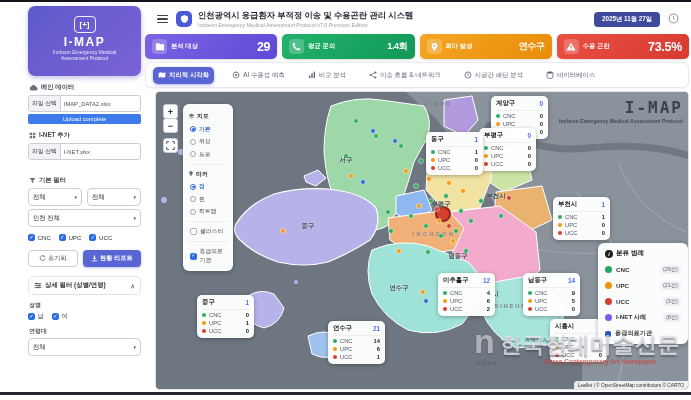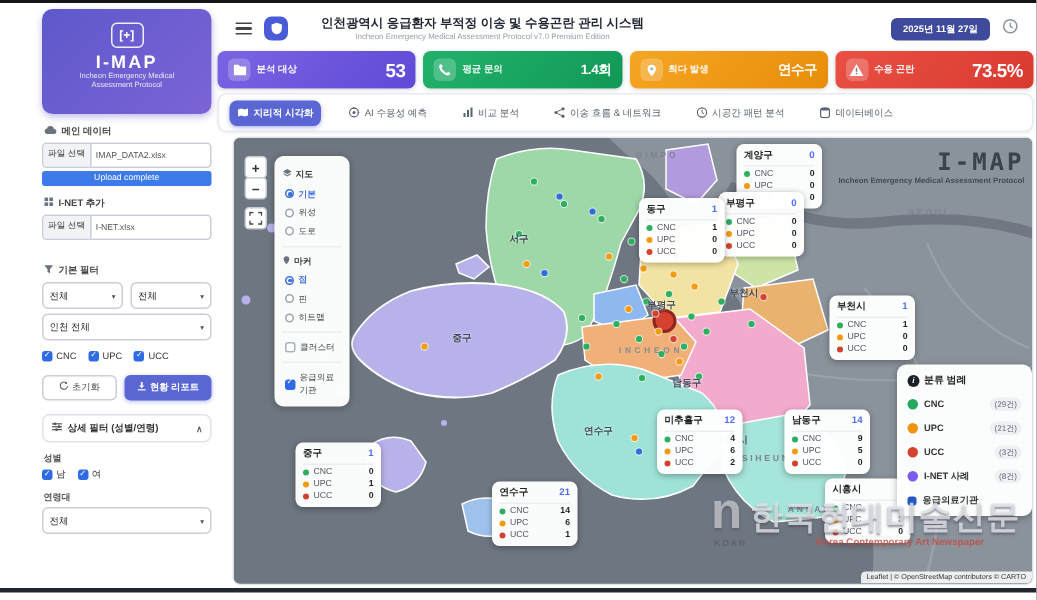--- a/index.html
+++ b/index.html
@@ -38,21 +38,21 @@
             padding:4px 5px;font-size:6.4px;font-weight:bold;color:#333;background:#fff;}
   .detailhd .chev{margin-left:auto;color:#666;font-size:6px;}
   .mini-label{font-size:6px;color:#555;margin:6px 0 2px 1px;font-weight:bold;}
 
   
   .main{position:absolute;left:145px;top:6px;width:544px;height:384px;}
   .hdr{position:absolute;left:0;top:0;width:544px;height:26px;display:flex;align-items:center;}
   .burger{width:11px;margin-left:12px;cursor:pointer;}
   .burger div{height:1.5px;background:#444;margin:2px 0;border-radius:1px;}
   .shieldbox{width:16px;height:16px;border-radius:5px;background:#4a5bd8;display:flex;align-items:center;justify-content:center;margin-left:8px;}
-  .htitles{margin-left:22px;text-align:center;}
+  .htitles{margin-left:6px;}
   .htitle{font-size:8.3px;font-weight:bold;color:#1e2430;}
   .hsub{font-size:5.3px;color:#97a0ae;margin-top:1px;}
   .hdate{margin-left:auto;background:#3e4a9b;color:#fff;font-size:6.3px;font-weight:bold;border-radius:4px;padding:3px 8px;}
   .hclock{margin:0 10px 0 8px;}
 
   .stats{position:absolute;left:0;top:28px;width:544px;height:25px;display:flex;gap:5px;}
   .stat-card{flex:1;border-radius:5px;display:flex;align-items:center;padding:0 7px;color:#fff;box-shadow:0 1px 3px rgba(0,0,0,.15);}
   .stat-ic{width:15px;height:15px;border-radius:4px;background:rgba(255,255,255,.22);display:inline-flex;align-items:center;justify-content:center;}
   .stat-lb{font-size:6.3px;font-weight:bold;margin-left:4px;opacity:.95;}
   .stat-vl{margin-left:auto;font-size:12.5px;font-weight:bold;letter-spacing:-.3px;}
@@ -277,21 +277,21 @@
   </div>
 
   <div class="stats" id="stats">
       <div class="stat-card" style="background: linear-gradient(135deg, rgb(123, 100, 227), rgb(96, 73, 214));">
         <span class="stat-ic">
           <svg width="10" height="9" viewBox="0 0 12 11">
             <path fill="#fff" d="M1 1.5h4l1 1.3h5V10H1z"></path>
           </svg>
         </span>
         <span class="stat-lb">분석 대상</span>
-        <span class="stat-vl">53</span>
+        <span class="stat-vl">29</span>
       </div>
       <div class="stat-card" style="background: linear-gradient(135deg, rgb(34, 178, 107), rgb(18, 152, 88));">
         <span class="stat-ic">
           <svg width="9" height="9" viewBox="0 0 12 12">
             <path fill="#fff" d="M2.6 1C2 1 1 1.9 1 2.9 1 6.6 5.4 11 9.1 11c1 0 1.9-1 1.9-1.6L9.2 7.6 7.7 9C5.9 8.2 3.8 6.1 3 4.3L4.4 2.8 2.6 1z"></path>
           </svg>
         </span>
         <span class="stat-lb">평균 문의</span>
         <span class="stat-vl small">1.4회</span>
       </div>

